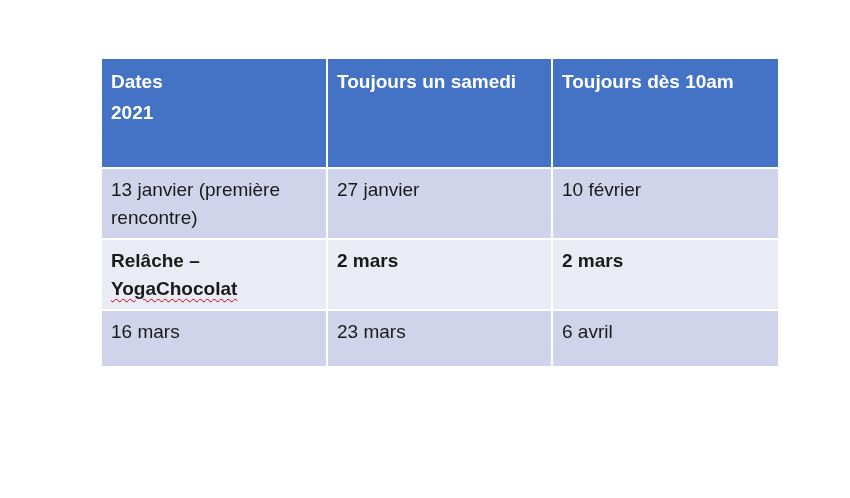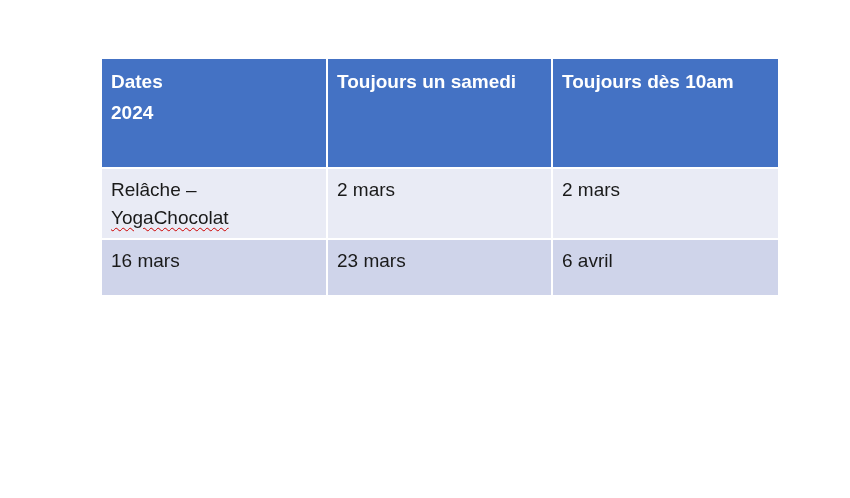--- a/index.html
+++ b/index.html
@@ -44,21 +44,21 @@
     background: var(--header-fill);
     color: var(--header-text);
     font-weight: bold;
     height: 110px;
     line-height: 31px;
   }
   table.schedule td { color: var(--body-text); font-weight: normal; }
   tr.band-dark td  { background: var(--band-dark); }
   tr.band-light td { background: var(--band-light); }
   tr.row-1 td { height: 69px; }
-  tr.row-2 td { height: 69px; }
+  tr.row-2 td { height: 69px; font-weight: bold; }
   tr.row-3 td { height: 57px; margin-top: 28px; }
   tr.row-4 td { height: 61px; }
   .squiggle {
     text-decoration: underline;
     text-decoration-style: wavy;
     text-decoration-color: var(--spellcheck);
     text-decoration-thickness: 1px;
     text-underline-offset: 3px;
   }
   
@@ -70,30 +70,41 @@
   <table class="schedule">
     <colgroup>
       <col style="width:226px">
       <col style="width:225px">
       <col style="width:227px">
     </colgroup>
     <tbody>
       <tr class="header-row">
         <th>
           <span>Dates</span><br>
-          <span>2024</span>
+          <span>2021</span>
         </th>
         <th>
           <span>Toujours un samedi</span>
         </th>
         <th>
           <span>Toujours dès 10am</span>
         </th>
       </tr>
 
+      <tr class="band-dark row-1">
+        <td>
+          <span>13 janvier (première rencontre)</span>
+        </td>
+        <td>
+          <span>27 janvier</span>
+        </td>
+        <td>
+          <span>10 février</span>
+        </td>
+      </tr>
 
       <tr class="band-light row-2">
         <td>
           <span>Relâche –</span><br>
           <span class="squiggle">YogaChocolat</span>
         </td>
         <td>
           <span>2 mars</span>
         </td>
         <td>

